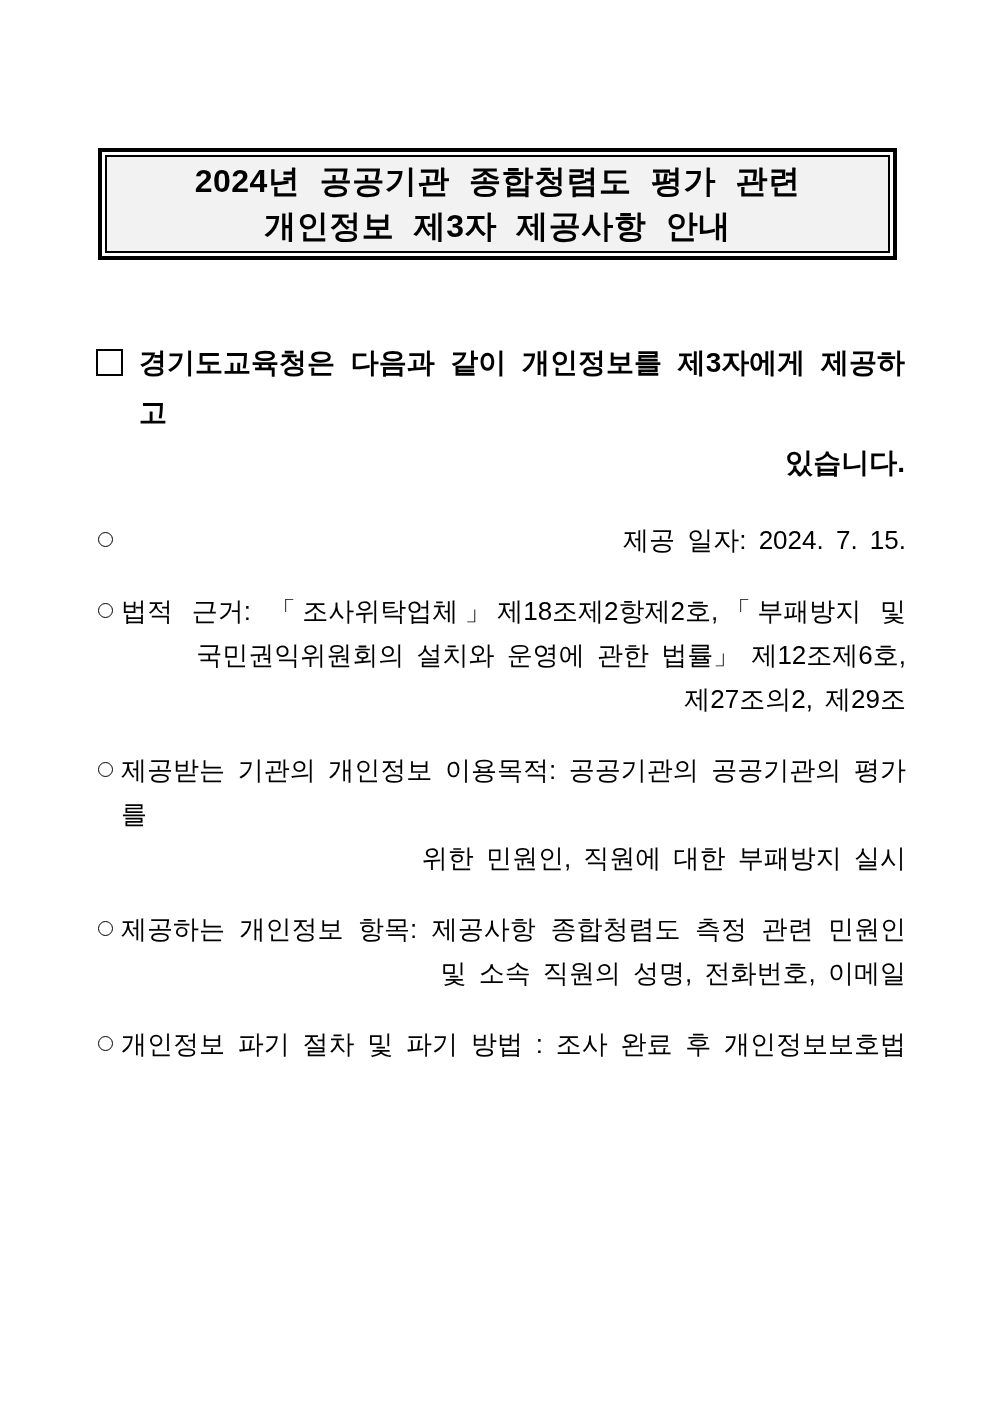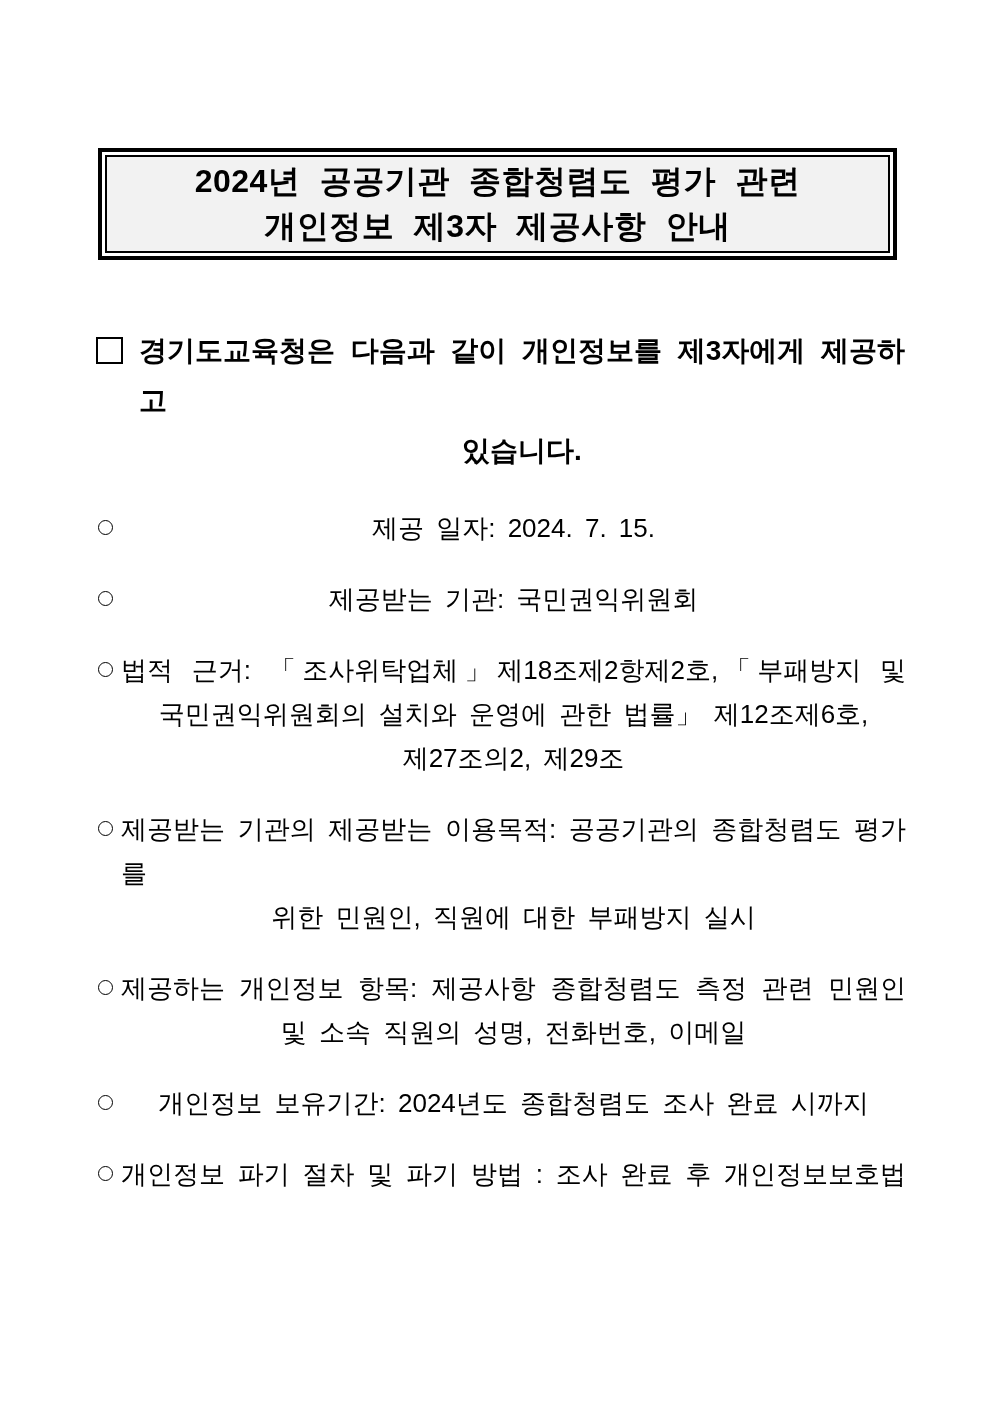--- a/index.html
+++ b/index.html
@@ -45,21 +45,21 @@
     line-height: 45px;
     word-spacing: 10px;
     letter-spacing: 0.5px;
     white-space: nowrap;
   }
 
   
   .content {
     position: absolute;
     left: 96px;
-    top: 326px;
+    top: 338px;
     width: 810px;
   }
 
   
   .intro {
     display: flex;
     margin-bottom: 30px;
   }
   .sq-bullet {
     flex: none;
@@ -95,21 +95,21 @@
     margin-left: 2px;
     margin-top: 14px;
     margin-right: 8px;
   }
   .item-text {
     flex: 1;
     font-size: 26px;
     line-height: 44px;
     word-spacing: 5px;
   }
-  .ln { text-align: center; }
+  .ln { text-align: right; }
   .ln.j {
     text-align: justify;
     text-align-last: justify;
   }
 </style>
 </head>
 <body>
 
 <div class="page">
 
@@ -130,58 +130,46 @@
       </div>
     </div>
 
     <div class="item">
       <span class="circ-bullet"></span>
       <div class="item-text">
         <div class="ln">제공 일자: 2024. 7. 15.</div>
       </div>
     </div>
 
-    <div class="item">
-      <span class="circ-bullet"></span>
-      <div class="item-text">
-        <div class="ln">제공받는 기관: 국민권익위원회</div>
-      </div>
-    </div>
 
     <div class="item">
       <span class="circ-bullet"></span>
       <div class="item-text">
         <div class="ln j">법적 근거: 「조사위탁업체」제18조제2항제2호,「부패방지 및</div>
         <div class="ln">국민권익위원회의 설치와 운영에 관한 법률」 제12조제6호,</div>
         <div class="ln">제27조의2, 제29조</div>
       </div>
     </div>
 
     <div class="item">
       <span class="circ-bullet"></span>
       <div class="item-text">
-        <div class="ln j">제공받는 기관의 제공받는 이용목적: 공공기관의 종합청렴도 평가를</div>
+        <div class="ln j">제공받는 기관의 개인정보 이용목적: 공공기관의 공공기관의 평가를</div>
         <div class="ln">위한 민원인, 직원에 대한 부패방지 실시</div>
       </div>
     </div>
 
     <div class="item">
       <span class="circ-bullet"></span>
       <div class="item-text">
         <div class="ln j">제공하는 개인정보 항목: 제공사항 종합청렴도 측정 관련 민원인</div>
         <div class="ln">및 소속 직원의 성명, 전화번호, 이메일</div>
       </div>
     </div>
 
-    <div class="item">
-      <span class="circ-bullet"></span>
-      <div class="item-text">
-        <div class="ln">개인정보 보유기간: 2024년도 종합청렴도 조사 완료 시까지</div>
-      </div>
-    </div>
 
     <div class="item">
       <span class="circ-bullet"></span>
       <div class="item-text">
         <div class="ln j">개인정보 파기 절차 및 파기 방법 : 조사 완료 후 개인정보보호법</div>
       </div>
     </div>
 
   </div>
 </div>

